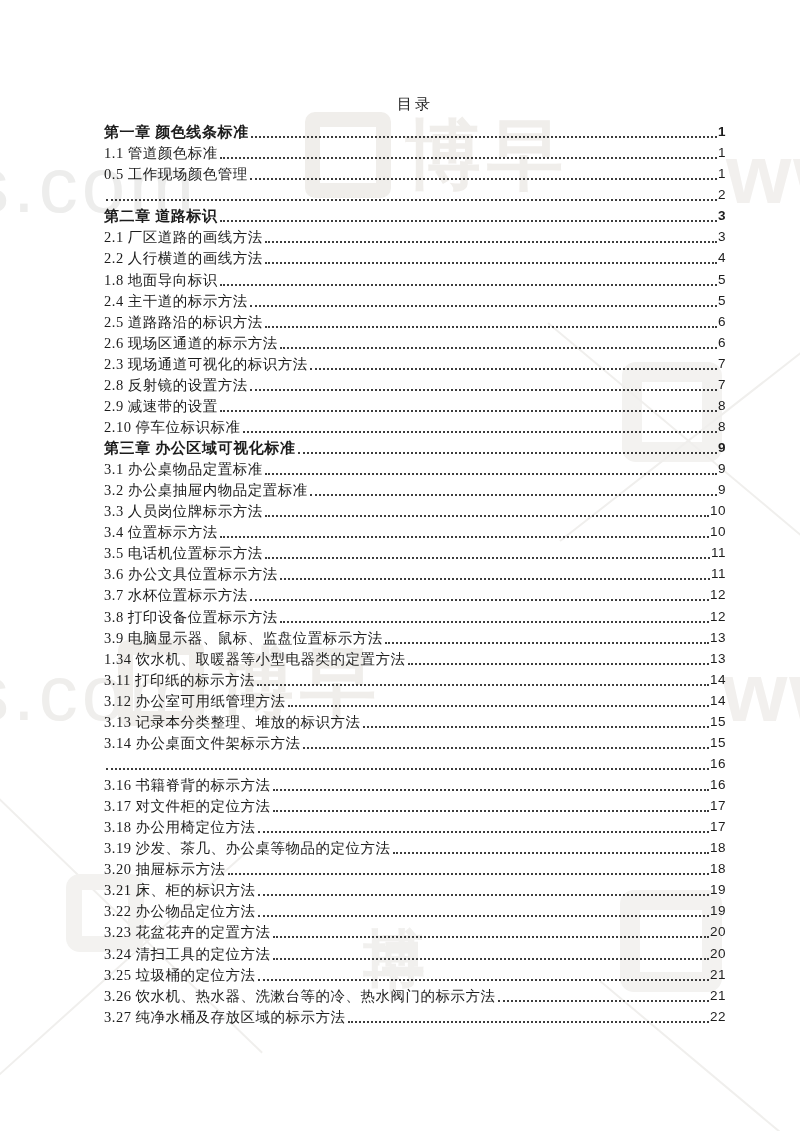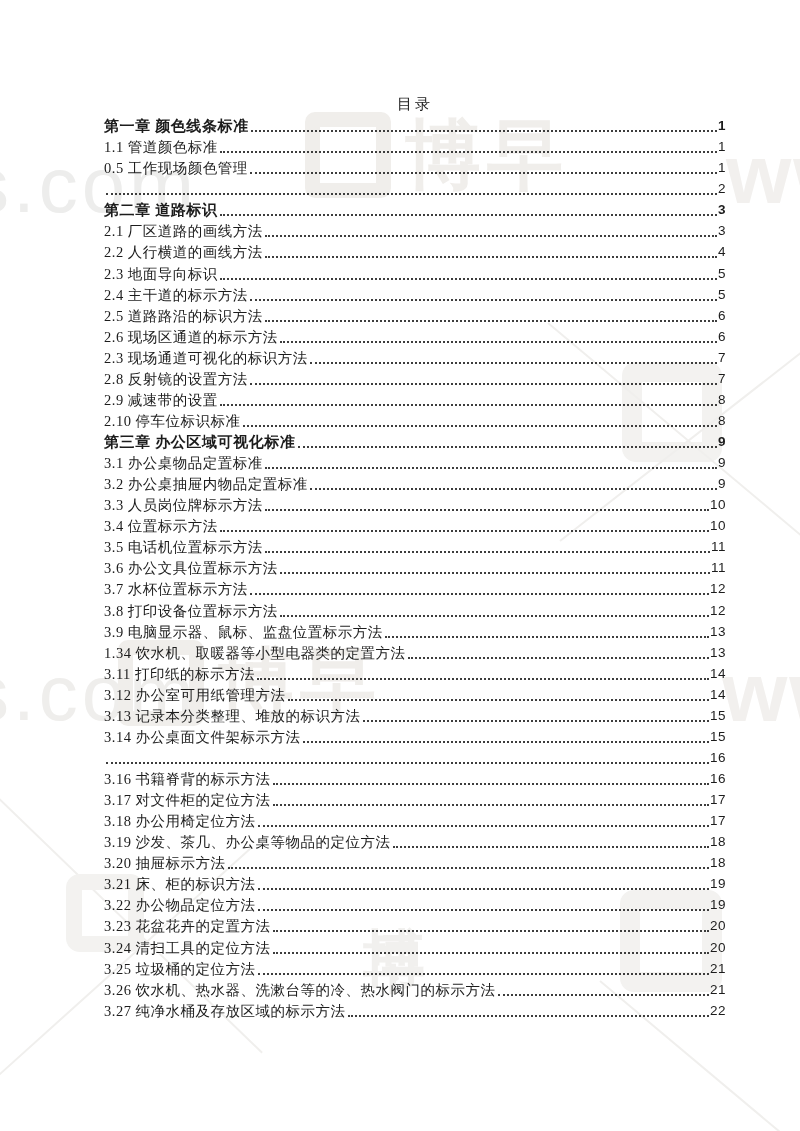--- a/index.html
+++ b/index.html
@@ -37,21 +37,21 @@
   
   .content{position:absolute;z-index:1;left:104px;right:74px;top:0;}
   .doc-title{
     text-align:center;
     font-size:15px;
     letter-spacing:3px;
     margin-top:94px;
     height:21px;line-height:21px;
     font-weight:400;
   }
-  .toc-list{margin-top:0;}
+  .toc-list{margin-top:6px;}
   .toc-row{
     display:flex;
     align-items:flex-end;
     height:21.07px;
     font-size:14.5px;
     line-height:20px;
     letter-spacing:0.5px;
   }
   .toc-row.chapter{font-weight:bold;font-size:15px;letter-spacing:0.6px;}
   .toc-label{white-space:nowrap;flex:0 0 auto;}
@@ -129,21 +129,21 @@
           <span class="toc-label">2.1 厂区道路的画线方法</span>
           <span class="toc-dots"></span>
           <span class="toc-page">3</span>
         </div>
         <div class="toc-row">
           <span class="toc-label">2.2 人行横道的画线方法</span>
           <span class="toc-dots"></span>
           <span class="toc-page">4</span>
         </div>
         <div class="toc-row">
-          <span class="toc-label">2.3 地面导向标识</span>
+          <span class="toc-label">1.8 地面导向标识</span>
           <span class="toc-dots"></span>
           <span class="toc-page">5</span>
         </div>
         <div class="toc-row">
           <span class="toc-label">2.4 主干道的标示方法</span>
           <span class="toc-dots"></span>
           <span class="toc-page">5</span>
         </div>
         <div class="toc-row">
           <span class="toc-label">2.5 道路路沿的标识方法</span>

